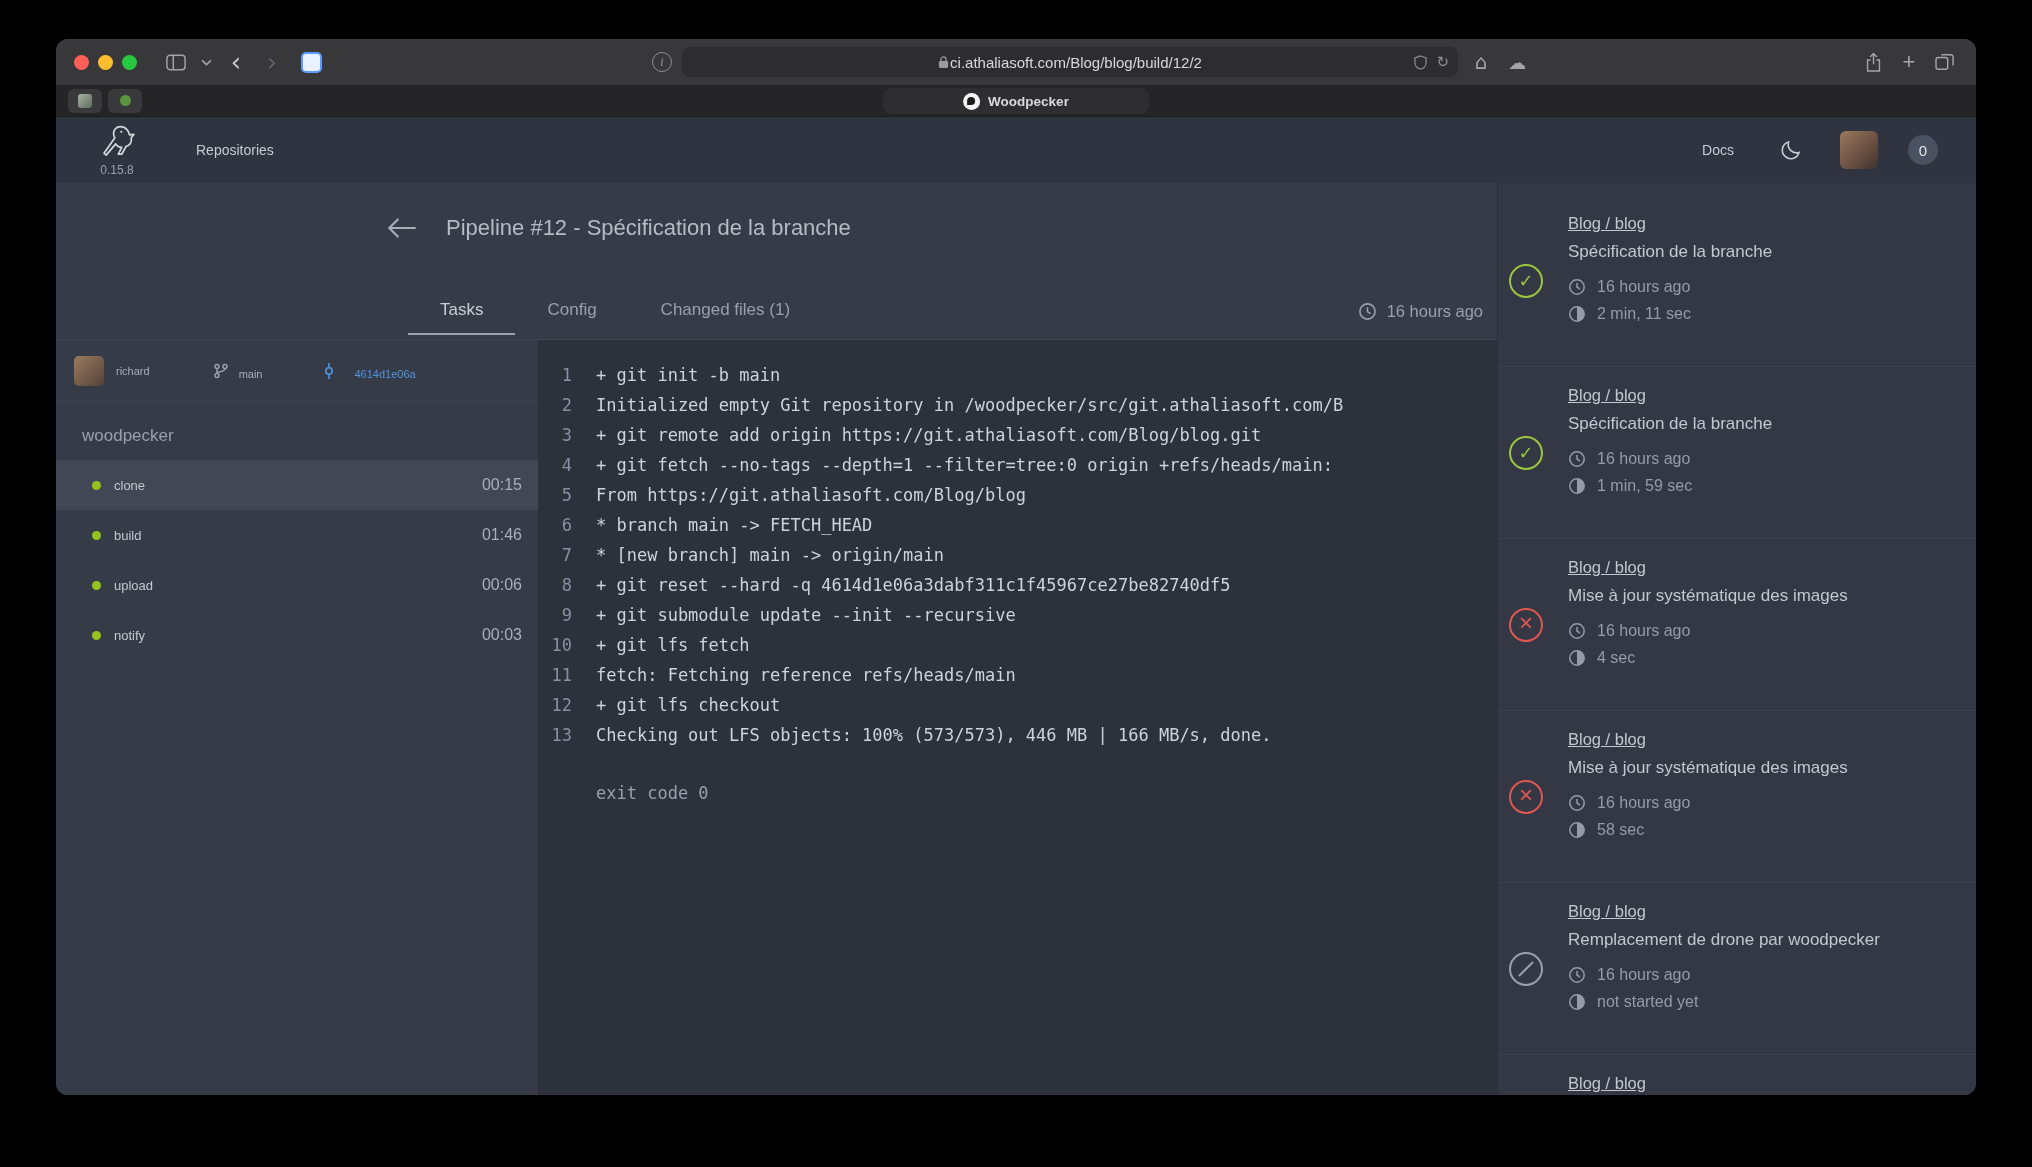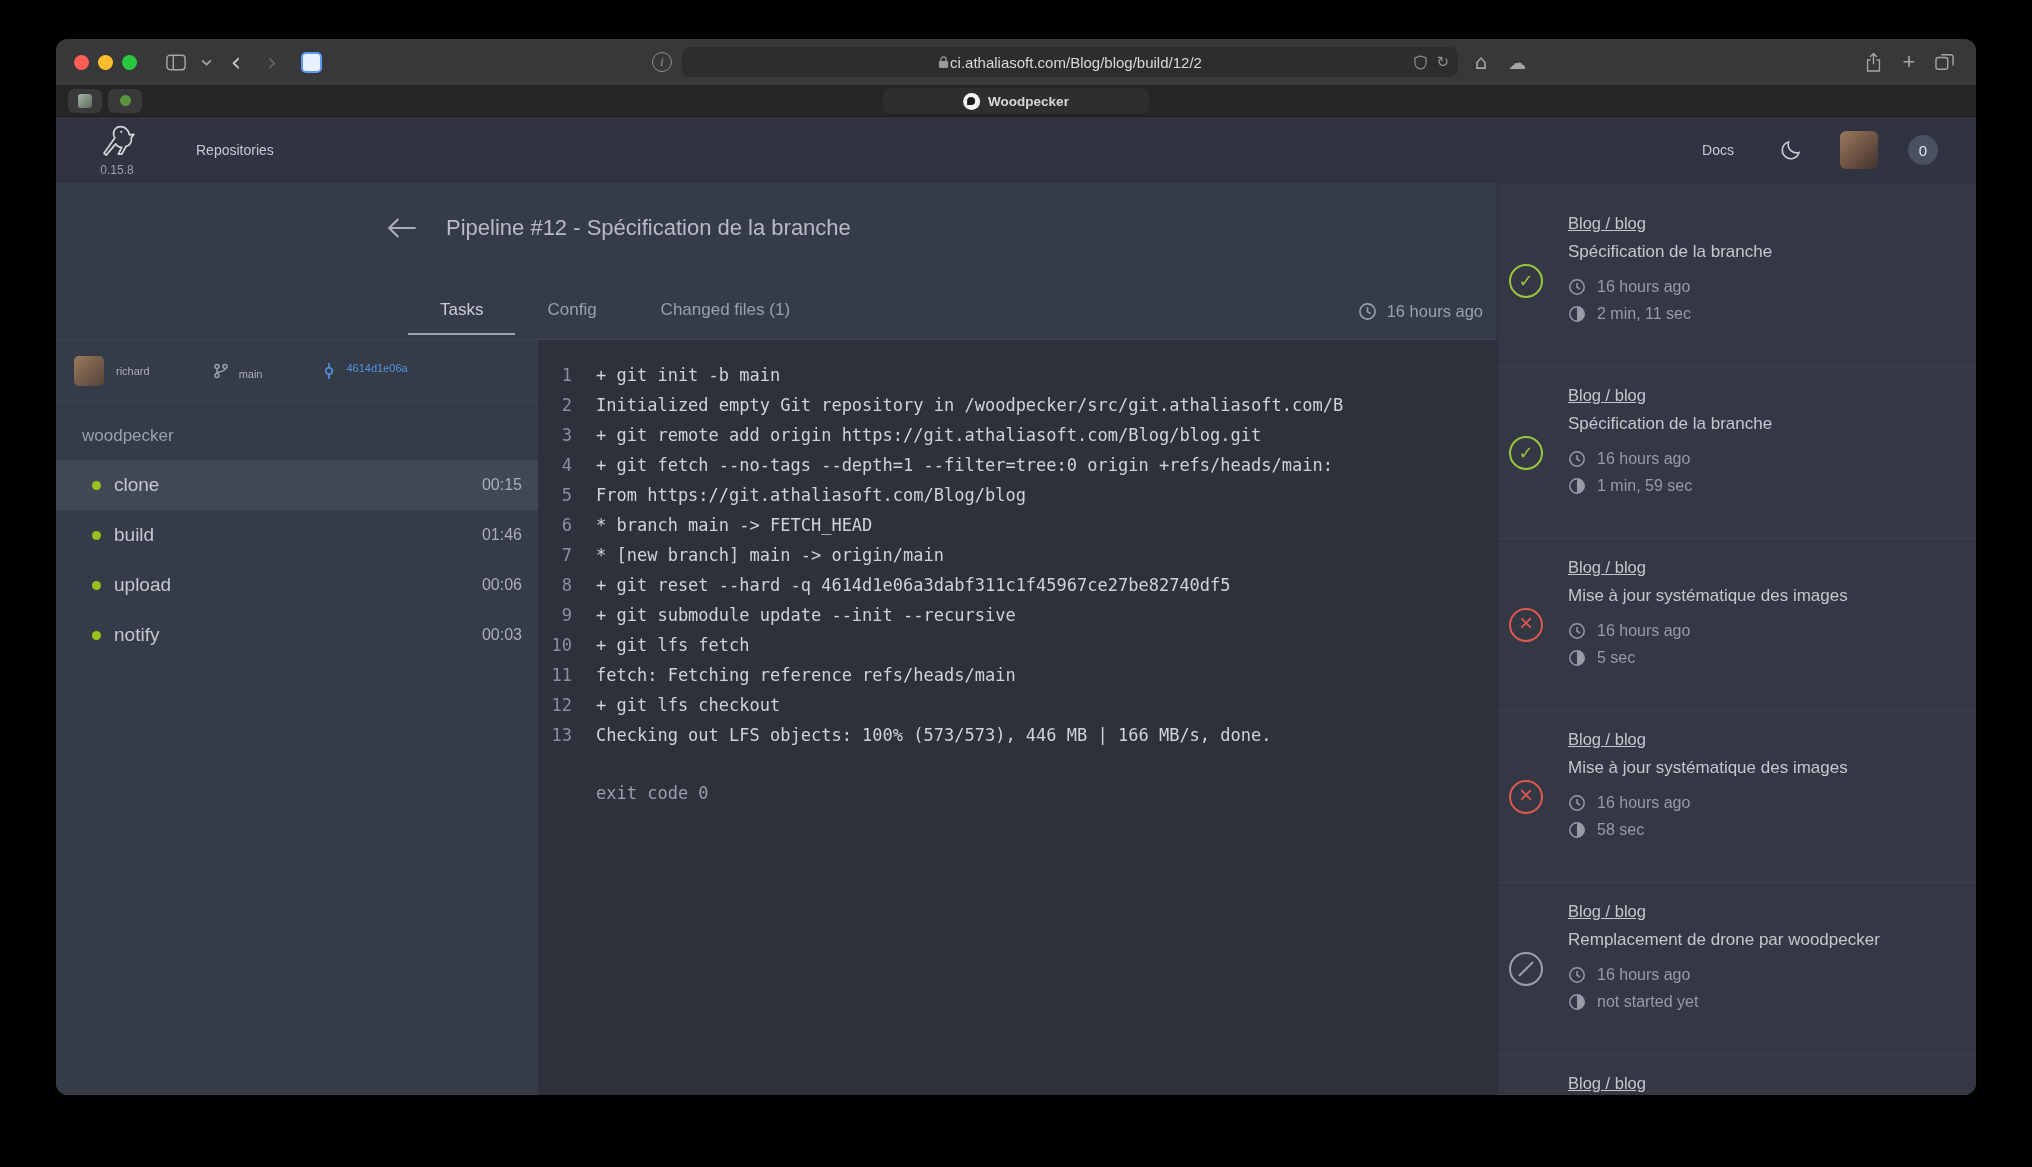--- a/index.html
+++ b/index.html
@@ -85,27 +85,27 @@
 
   
   .work { flex:1; display:flex; min-height:0; border-top:1px solid #3f4452; }
   .steps-col { width:482px; flex:none; display:flex; flex-direction:column; background:#363b48; }
   .meta-row { height:62px; display:flex; align-items:center; padding:0 18px;
               border-bottom:1px solid #3d4250; }
   .mini-avatar { width:30px; height:30px; border-radius:5px; margin-right:12px;
                  background:linear-gradient(135deg,#9a7a5d,#54423a); }
   .meta-label { font-size:11px; color:#a9aeb8; }
   .branch-group { display:flex; align-items:flex-end; gap:9px; margin-left:62px; color:#9aa0ab; }
-  .commit-group { display:flex; align-items:flex-start; gap:8px; margin-left:58px; color:#5294e2; cursor:pointer; }
+  .commit-group { display:flex; align-items:flex-end; gap:16px; margin-left:58px; color:#5294e2; cursor:pointer; }
   .commit-group .meta-label { color:#5294e2; }
   .wf-label { padding:24px 0 14px 26px; font-size:17px; color:#9aa0ab; }
   .step-row { height:50px; display:flex; align-items:center; padding:0 16px 0 36px; cursor:pointer; }
   .step-row.selected { background:#414754; }
   .dot { width:9px; height:9px; border-radius:50%; background:#97c21e; margin-right:13px; flex:none; }
-  .step-name { font-size:19px; color:#c3c7ce; }
+  .step-name { font-size:13px; color:#c3c7ce; }
   .step-time { margin-left:auto; font-size:16px; color:#a9aeb8; }
 
   .log-col { flex:1; background:#2c313c; padding-top:20px; overflow:hidden;
              font-family:"DejaVu Sans Mono",monospace; font-size:17px; line-height:30px;
              color:#ced3db; }
   .log-line { display:flex; white-space:pre; }
   .ln { width:34px; text-align:right; color:#8a90a0; flex:none; }
   .lt { padding-left:24px; white-space:pre; }
   .exit-code { margin-top:28px; padding-left:58px; color:#9aa0ab; }
 
@@ -455,21 +455,21 @@
                   <circle cx="9" cy="9" r="7.2" fill="none" stroke="currentColor" stroke-width="1.5"></circle>
                   <path d="M9 5v4.2l3 1.8" fill="none" stroke="currentColor" stroke-width="1.5"></path>
                 </svg>
                 <span>16 hours ago</span>
               </div>
               <div class="meta-line">
                 <svg viewBox="0 0 18 18" width="18" height="18">
                   <circle cx="9" cy="9" r="7.2" fill="none" stroke="currentColor" stroke-width="1.5"></circle>
                   <path d="M9 1.8a7.2 7.2 0 0 1 0 14.4z" fill="currentColor"></path>
                 </svg>
-                <span>5 sec</span>
+                <span>4 sec</span>
               </div>
             </div>
           </div>
 
           <div class="entry st-failure">
             <div class="status-wrap">
               <div class="status-icon"></div>
             </div>
             <div class="entry-text">
               <a class="repo-link">Blog / blog</a>

